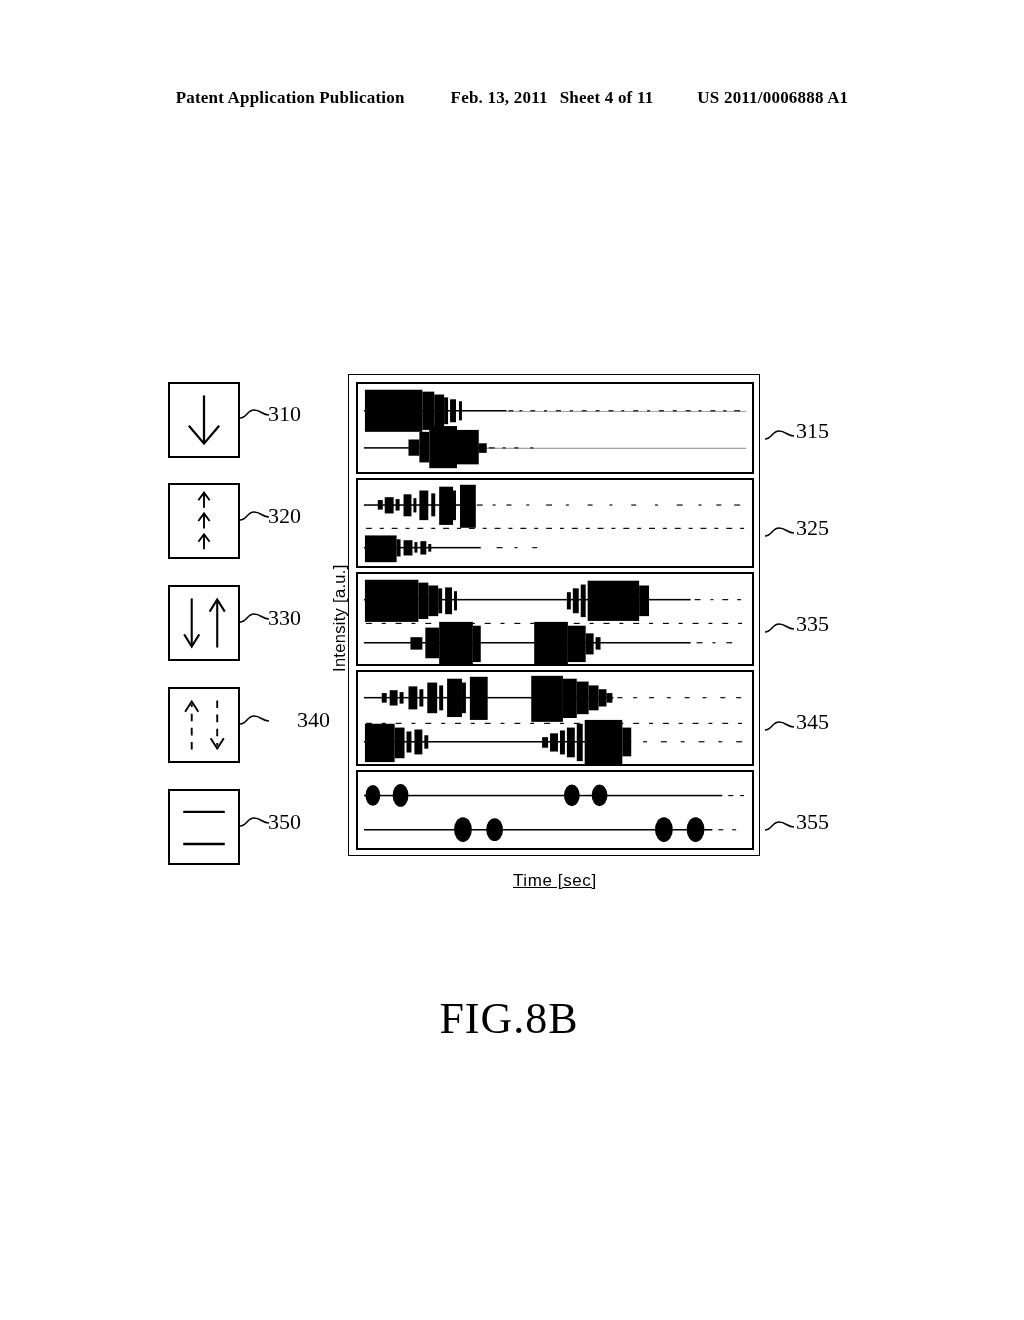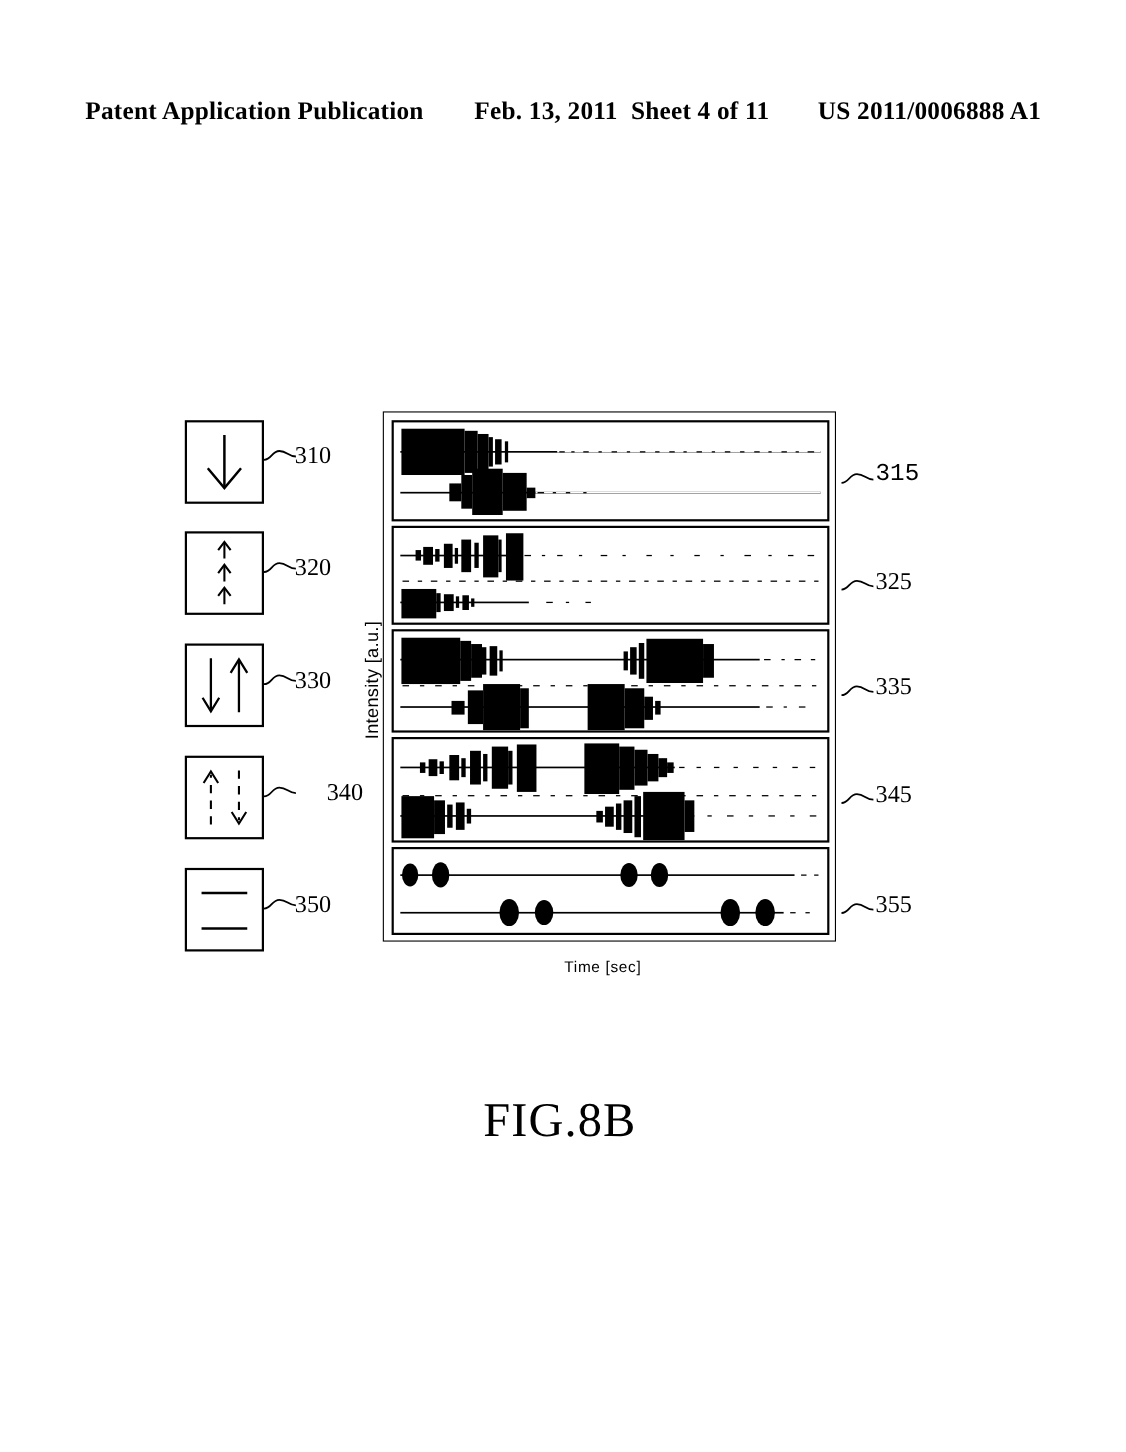--- a/index.html
+++ b/index.html
@@ -8,21 +8,21 @@
     font-family:"Liberation Sans", sans-serif;color:#000;
     position:relative;overflow:hidden;
   }
   .page{position:absolute;inset:0;}
 
   
   .header{
     position:absolute;top:88px;left:0;width:1024px;
     display:flex;justify-content:center;align-items:flex-start;
     font-family:"Liberation Serif", serif;
-    font-weight:bold;font-size:23px;letter-spacing:.2px;
+    font-weight:bold;font-size:17px;letter-spacing:.2px;
     white-space:nowrap;
   }
   .header .h-pub{margin-right:46px;}
   .header .h-date{margin-right:12px;}
   .header .h-sheet{margin-right:44px;}
   .header .h-num{}
 
   
   .figure{position:absolute;left:0;top:0;width:930px;height:1320px;}
 
@@ -45,21 +45,21 @@
 
   
   .ylabel{
     position:absolute;
     font-family:"Liberation Sans", sans-serif;font-size:16.5px;
     transform:rotate(-90deg);transform-origin:left top;white-space:nowrap;
     letter-spacing:.3px;
   }
   .xlabel{
     position:absolute;font-family:"Liberation Sans", sans-serif;
-    font-size:14px;white-space:nowrap;letter-spacing:.6px;
+    font-size:17px;white-space:nowrap;letter-spacing:.6px;text-decoration:underline;
   }
 
   
   .panel-outer{
     position:absolute;left:348px;top:374px;width:412px;height:482px;
     border:1.6px solid #000;box-sizing:border-box;background:#fff;
   }
   .panel{
     position:absolute;left:7px;width:398px;
     border:2px solid #000;box-sizing:border-box;background:#fff;
@@ -506,21 +506,21 @@
         </svg>
       </div>
 
     </div>
 
     <div class="leader" style="left:765px;top:425px;">
       <svg width="30" height="20" viewBox="0 0 30 20">
           <path d="M0,14 C7,14 7,6 14,6 C21,6 22,11 29,11" fill="none" stroke="#000" stroke-width="1.6"></path>
         </svg>
     </div>
-    <div class="ref ref-right" style="left:796px;top:418px;font-family:Liberation Mono, monospace;">315</div>
+    <div class="ref ref-right" style="left:796px;top:418px;">315</div>
 
     <div class="leader" style="left:765px;top:522px;">
       <svg width="30" height="20" viewBox="0 0 30 20">
           <path d="M0,14 C7,14 7,6 14,6 C21,6 22,11 29,11" fill="none" stroke="#000" stroke-width="1.6"></path>
         </svg>
     </div>
     <div class="ref ref-right" style="left:796px;top:515px;">325</div>
 
     <div class="leader" style="left:765px;top:618px;">
       <svg width="30" height="20" viewBox="0 0 30 20">

